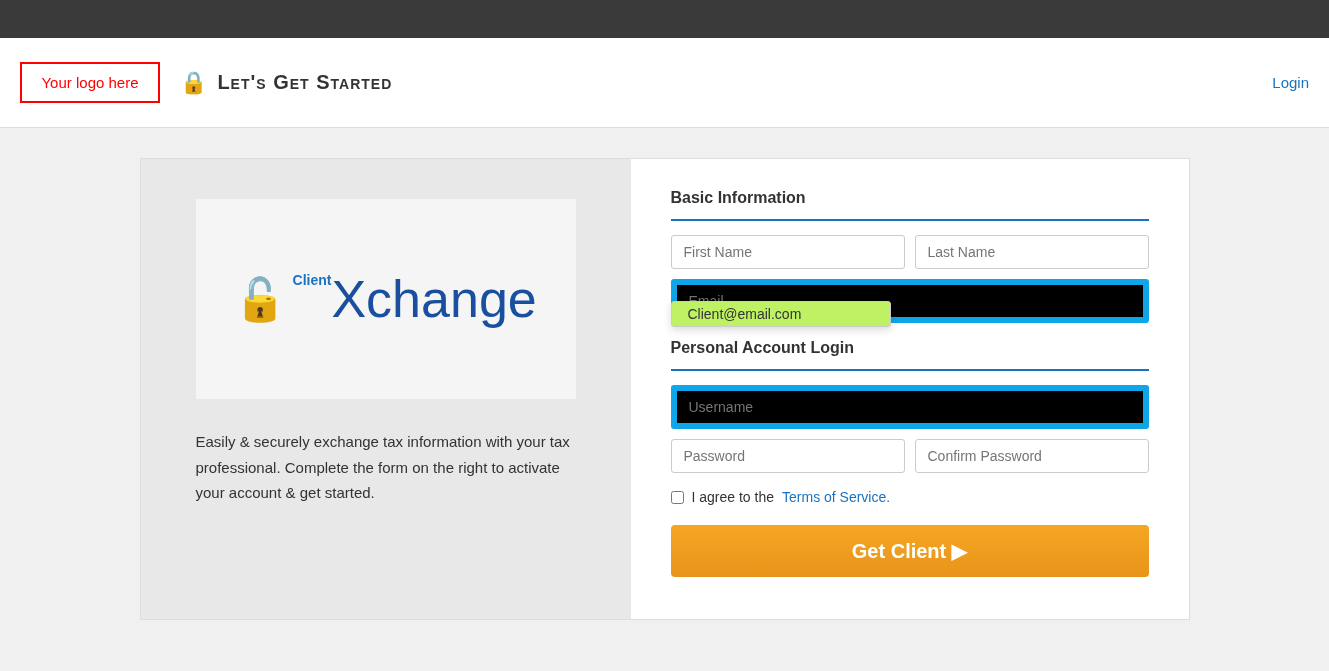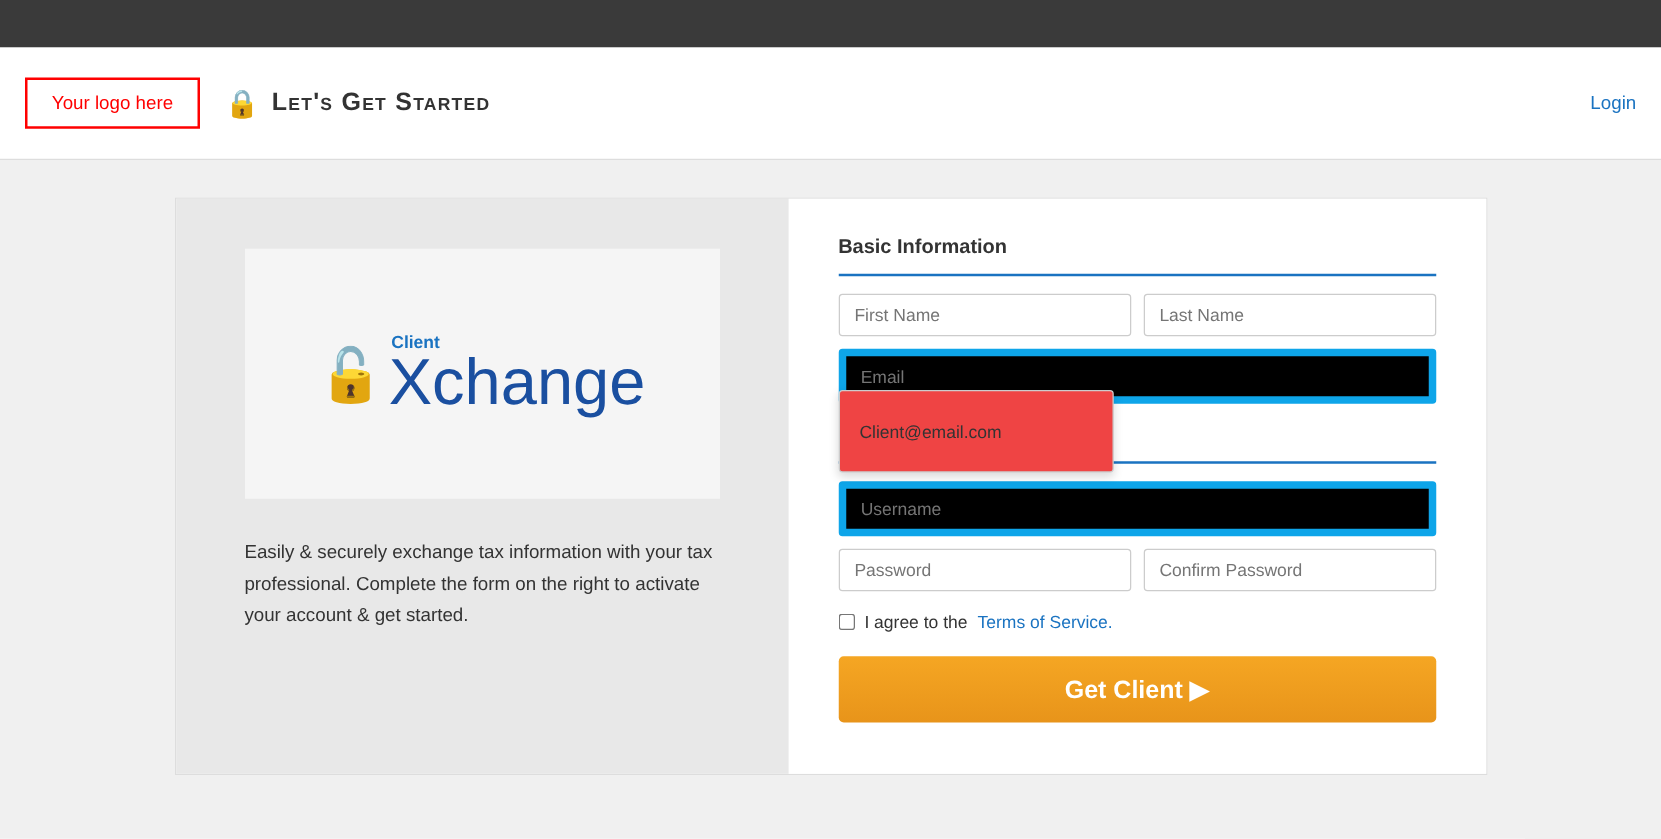--- a/index.html
+++ b/index.html
@@ -108,21 +108,20 @@
       gap: 4px;
     }
 
     .brand-lock {
       font-size: 42px;
       color: #555;
     }
 
     .brand-text {
       display: flex;
-      flex-direction: column;
       line-height: 1;
     }
 
     .brand-client {
       font-size: 14px;
       color: #1a73c1;
       font-weight: bold;
       margin-left: 2px;
     }
 
@@ -192,28 +191,28 @@
     }
 
     
     .autocomplete-wrapper {
       position: relative;
       margin-bottom: 10px;
     }
 
     .autocomplete-dropdown {
       position: absolute;
-      top: 33px;
+      top: 22px;
       left: 0;
-      background: #ef4444;
+      background: #bef264;
       border: 1px solid #ccc;
       border-radius: 3px;
       box-shadow: 0 3px 8px rgba(0,0,0,0.15);
       z-index: 10;
-      padding: 24px 16px;
+      padding: 4px 16px;
       min-width: 220px;
       font-size: 14px;
       color: #333;
     }
 
     .personal-section {
       margin-top: 16px;
     }
 
     .tos-row {

